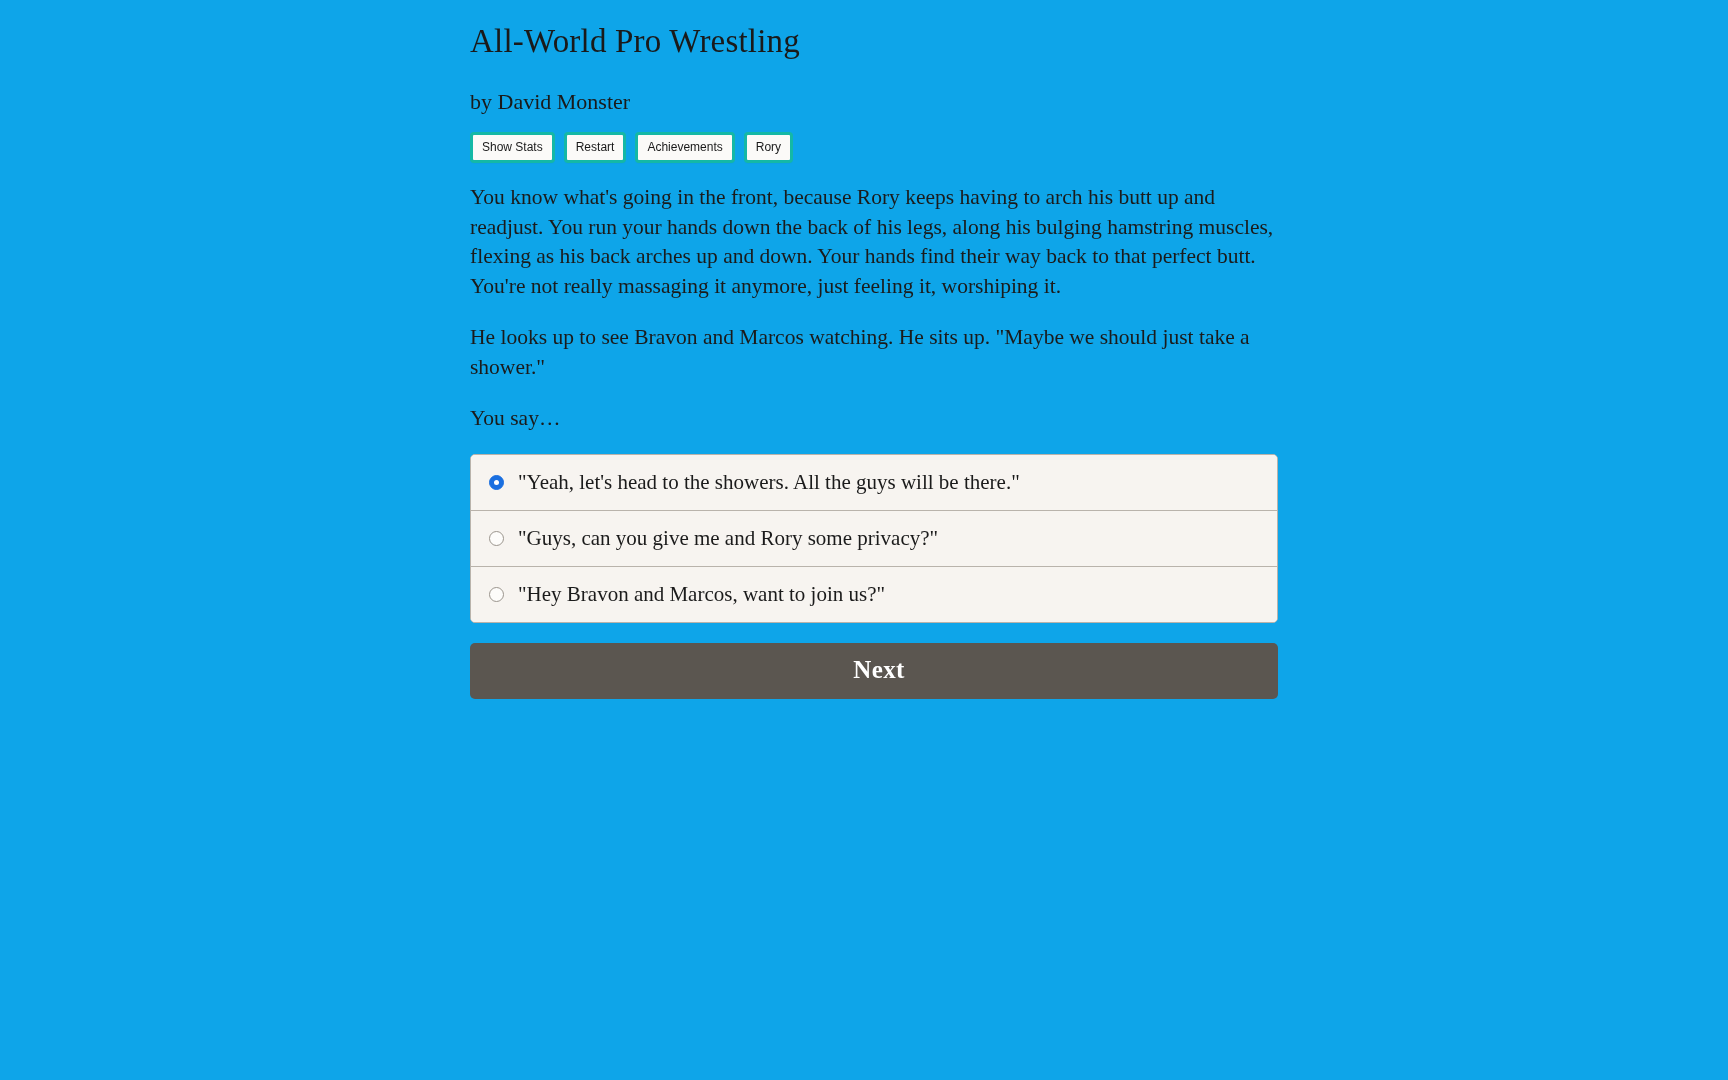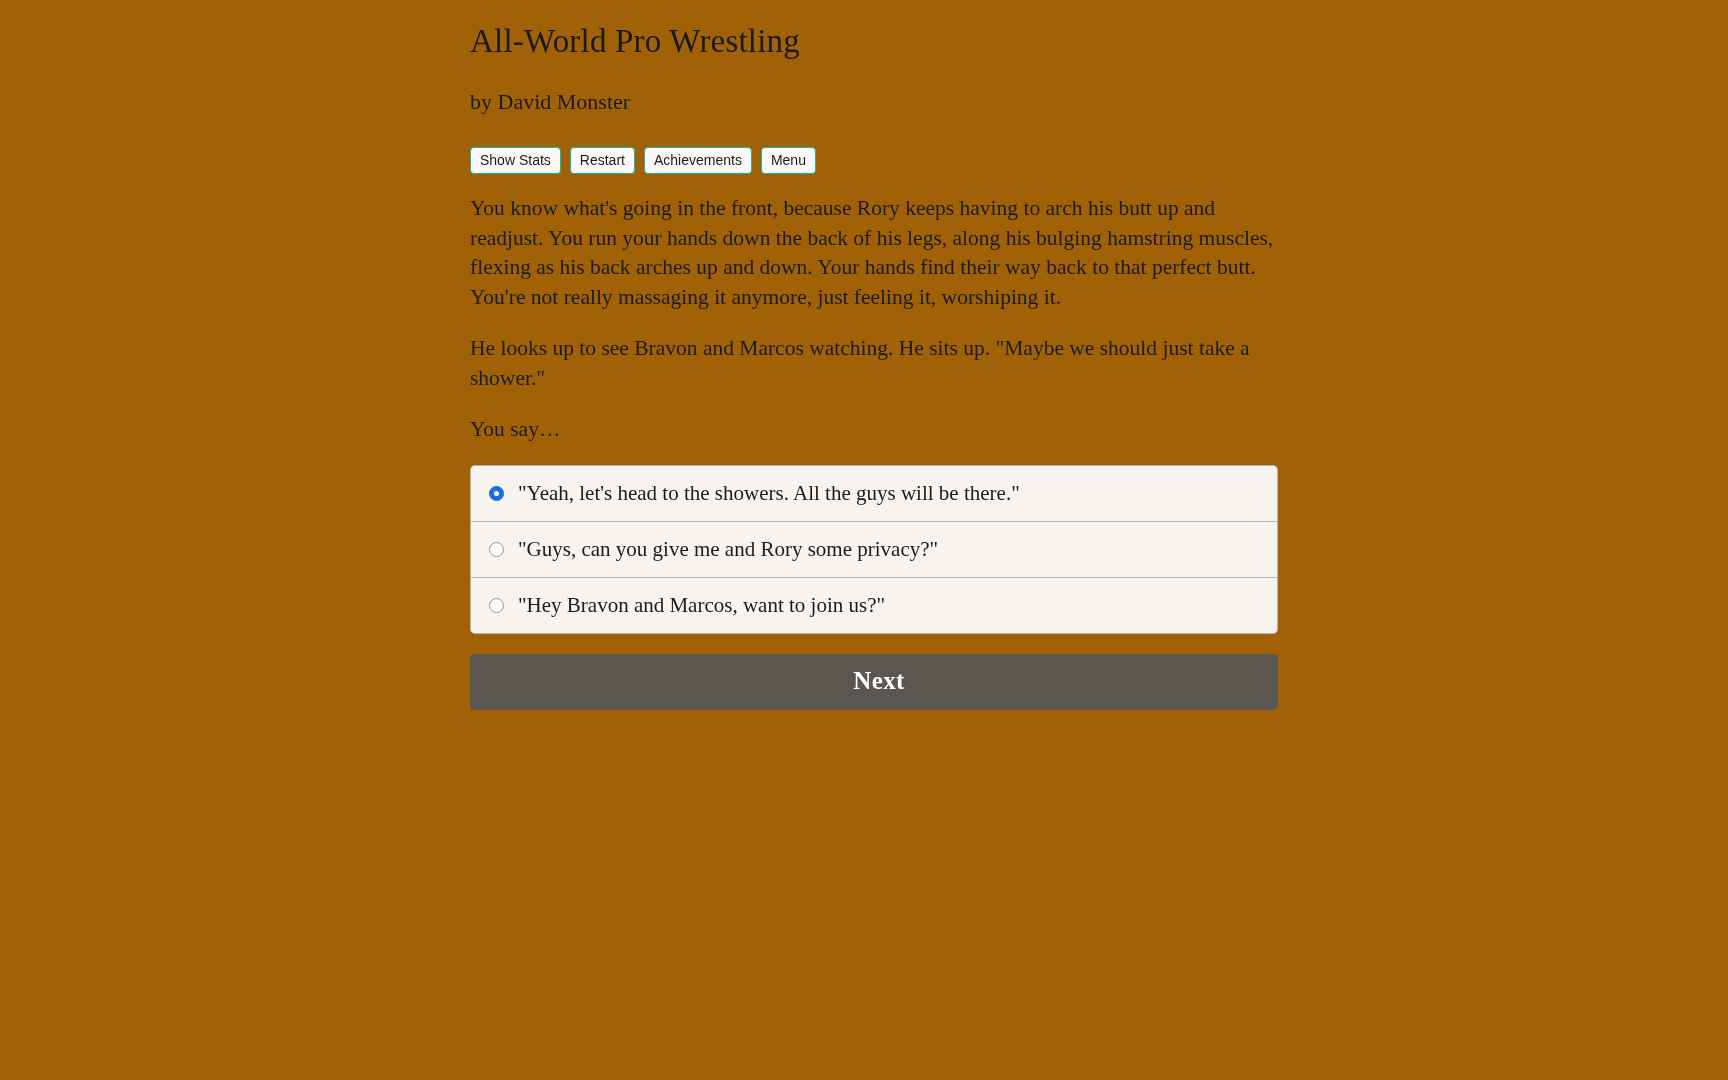--- a/index.html
+++ b/index.html
@@ -11,21 +11,21 @@
     overflow: hidden;
   }
   body {
     font-family: "Liberation Serif", serif;
     color: #1c1c1c;
   }
   .page {
     width: 1728px;
     height: 1080px;
     position: relative;
-    background: #a16207;
+    background: #0ea5e9;
   }
   .content {
     position: absolute;
     left: 470px;
     top: 18px;
     width: 808px;
   }
   .game-title {
     font-family: "Liberation Serif", serif;
     font-size: 33px;
@@ -44,30 +44,29 @@
     color: #1a1a1a;
   }
   .button-bar {
     margin-top: 14px;
     display: flex;
     gap: 9px;
     align-items: center;
   }
   .bar-button {
     font-family: "Liberation Sans", sans-serif;
-    font-size: 14px;
+    font-size: 12px;
     line-height: 14px;
     background: #fbfaf8;
-    border: 1px solid #14b8a6;
+    border: 3px solid #14b8a6;
     border-radius: 4px;
     padding: 5px 9px 6px 9px;
     color: #1a1a1a;
     cursor: pointer;
     box-shadow: 0 1px 0 rgba(0,0,0,0.02);
-    margin-top: 15px;
   }
   .story {
     margin-top: 20px;
   }
   .story p {
     font-family: "Liberation Serif", serif;
     font-size: 21.5px;
     line-height: 29.5px;
     margin: 0 0 22px 0;
     color: #1b1b1b;
@@ -155,21 +154,21 @@
 <div class="page">
   <div class="content">
 
     <h1 class="game-title">All-World Pro Wrestling</h1>
     <div class="byline">by David Monster</div>
 
     <div class="button-bar">
       <button class="bar-button">Show Stats</button>
       <button class="bar-button">Restart</button>
       <button class="bar-button">Achievements</button>
-      <button class="bar-button">Menu</button>
+      <button class="bar-button">Rory</button>
     </div>
 
     <div class="story">
       <p>You know what's going in the front, because Rory keeps having to arch his butt up and readjust. You run your hands down the back of his legs, along his bulging hamstring muscles, flexing as his back arches up and down. Your hands find their way back to that perfect butt. You're not really massaging it anymore, just feeling it, worshiping it.</p>
       <p>He looks up to see Bravon and Marcos watching. He sits up. "Maybe we should just take a shower."</p>
       <p class="prompt">You say…</p>
     </div>
 
     <div class="choices">
       <div class="choice">

